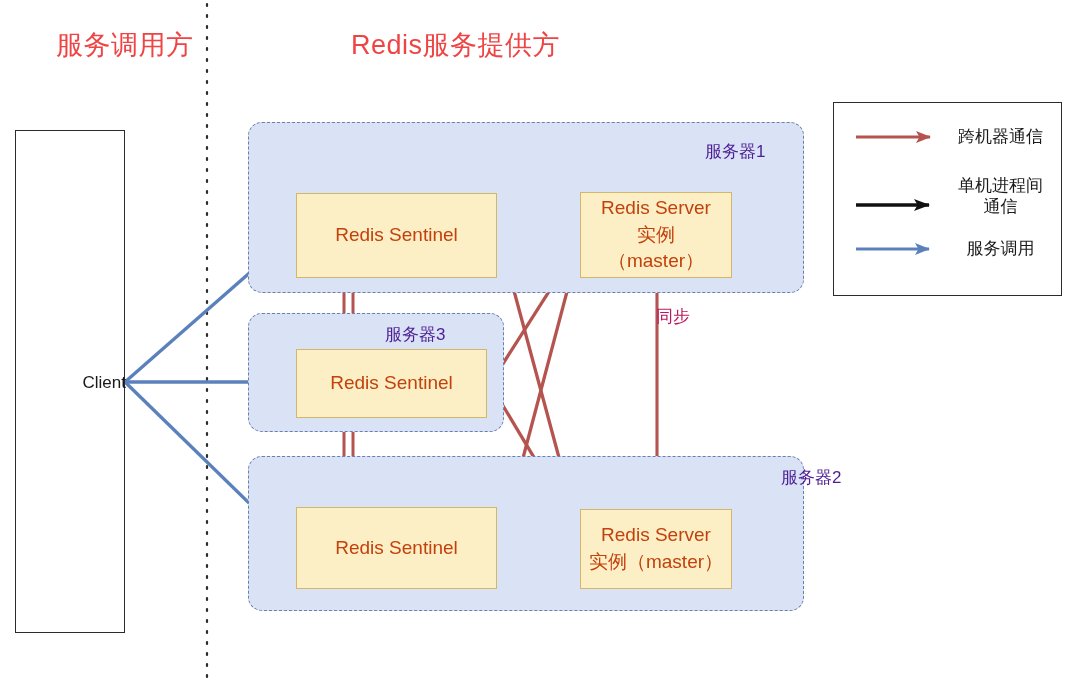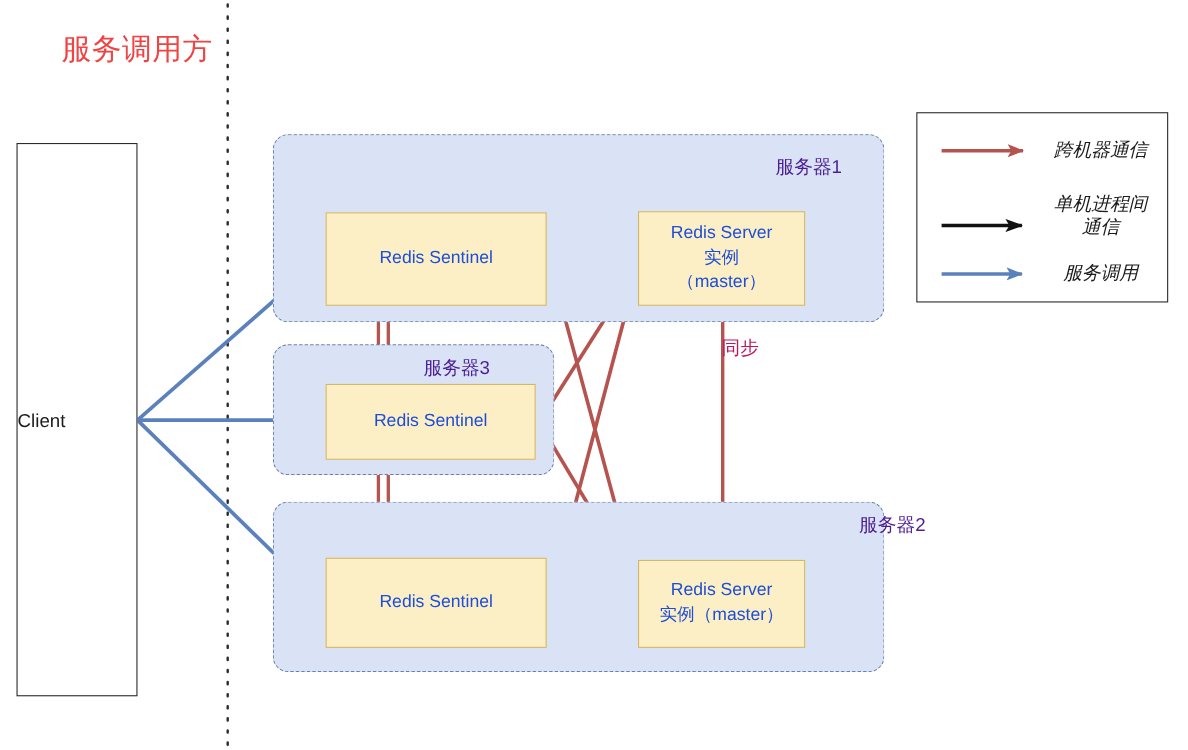--- a/index.html
+++ b/index.html
@@ -47,21 +47,21 @@
     height: 503px;
     background: #ffffff;
     border: 1.6px solid #2b2b2b;
     box-sizing: border-box;
   }
   .client-label {
     position: absolute;
     left: 0;
     top: 242px;
     width: 110px;
-    text-align: left;
+    text-align: right;
     font-size: 17px;
     color: #1a1a1a;
   }
 
   .server-group {
     position: absolute;
     background: #dae3f6;
     border: 1.7px dashed #6b7fae;
     border-radius: 14px;
     box-sizing: border-box;
@@ -82,22 +82,22 @@
 
   .node-box {
     position: absolute;
     background: #fcefc5;
     border: 1.4px solid #d3b768;
     box-sizing: border-box;
     display: flex;
     flex-direction: column;
     align-items: center;
     justify-content: center;
-    font-size: 16px;
-    color: #1d4ed8;
+    font-size: 19px;
+    color: #c2410c;
     line-height: 1.42;
     text-align: center;
   }
   #node-sentinel-1 { left: 296px; top: 193px; width: 201px; height: 85px; }
   #node-sentinel-3 { left: 296px; top: 349px; width: 191px; height: 69px; }
   #node-sentinel-2 { left: 296px; top: 507px; width: 201px; height: 82px; }
   #node-master    { left: 580px; top: 192px; width: 152px; height: 86px; }
   #node-slave     { left: 580px; top: 509px; width: 152px; height: 80px; }
 
   .node-line { display: block; white-space: nowrap; }
@@ -108,25 +108,24 @@
     color: #be185d;
     white-space: nowrap;
   }
   #label-sync { left: 656px; top: 305px; }
 
   .legend-box {
     position: absolute;
     left: 833px;
     top: 102px;
     width: 229px;
-    height: 173px;
+    height: 194px;
     background: #ffffff;
     border: 1.6px solid #2b2b2b;
     box-sizing: border-box;
-    font-style: italic;
   }
   .legend-row {
     position: absolute;
     left: 0;
     width: 229px;
     display: flex;
     align-items: center;
   }
   #legend-row-0 { top: 18px; height: 32px; }
   #legend-row-1 { top: 68px; height: 50px; }
@@ -199,20 +198,21 @@
 
       <line x1="500" y1="545" x2="578" y2="250" stroke="#b5534f" stroke-width="3.3" marker-end="url(#ah-red-lg)"></line>
 
       <line x1="657" y1="278" x2="657" y2="505" stroke="#b5534f" stroke-width="3.1" marker-end="url(#ah-red-lg)"></line>
     </g>
   </svg>
 
   <div class="layer-boxes">
 
     <div class="section-title" id="title-consumer">服务调用方</div>
+    <div class="section-title" id="title-provider">Redis服务提供方</div>
 
     <div class="client-box">
       <div class="client-label">Client</div>
     </div>
 
     <div class="server-group" id="group-server1"></div>
     <div class="group-label" id="label-server1">服务器1</div>
 
     <div class="server-group" id="group-server3"></div>
     <div class="group-label" id="label-server3">服务器3</div>

